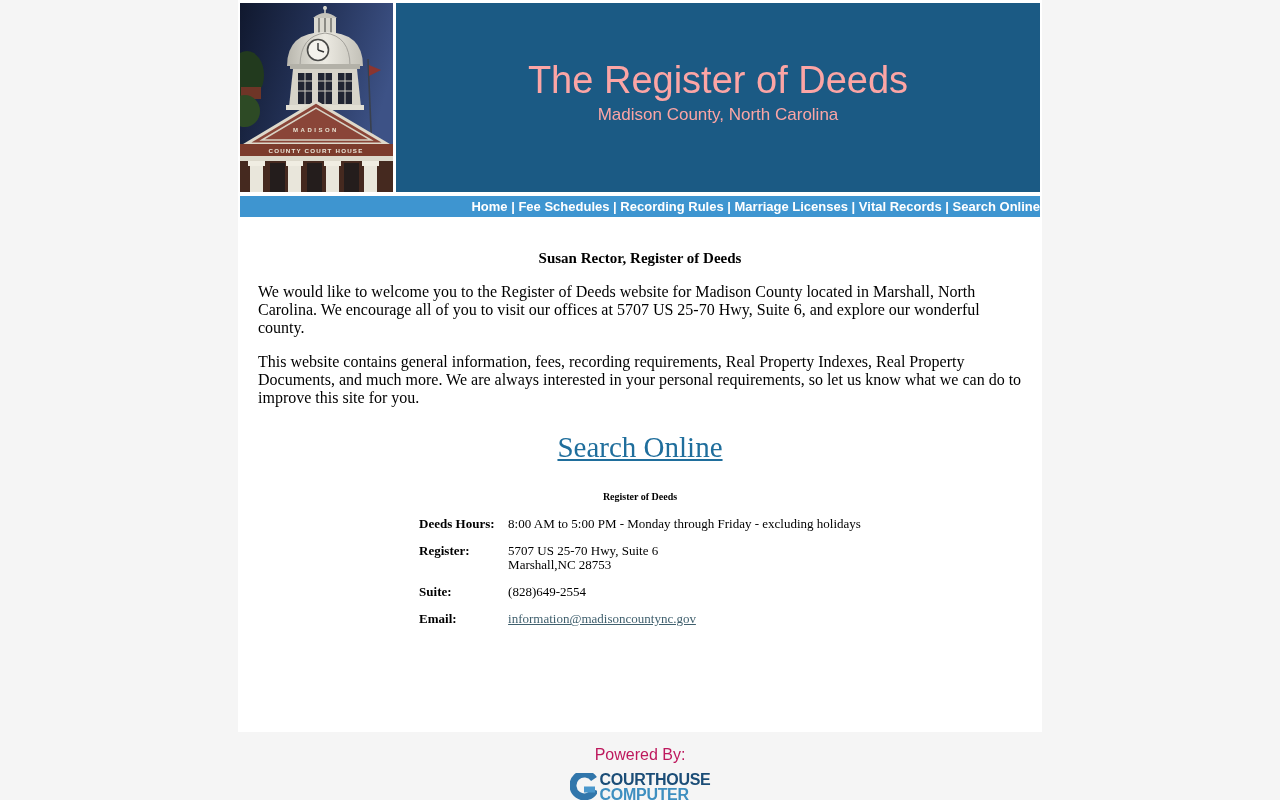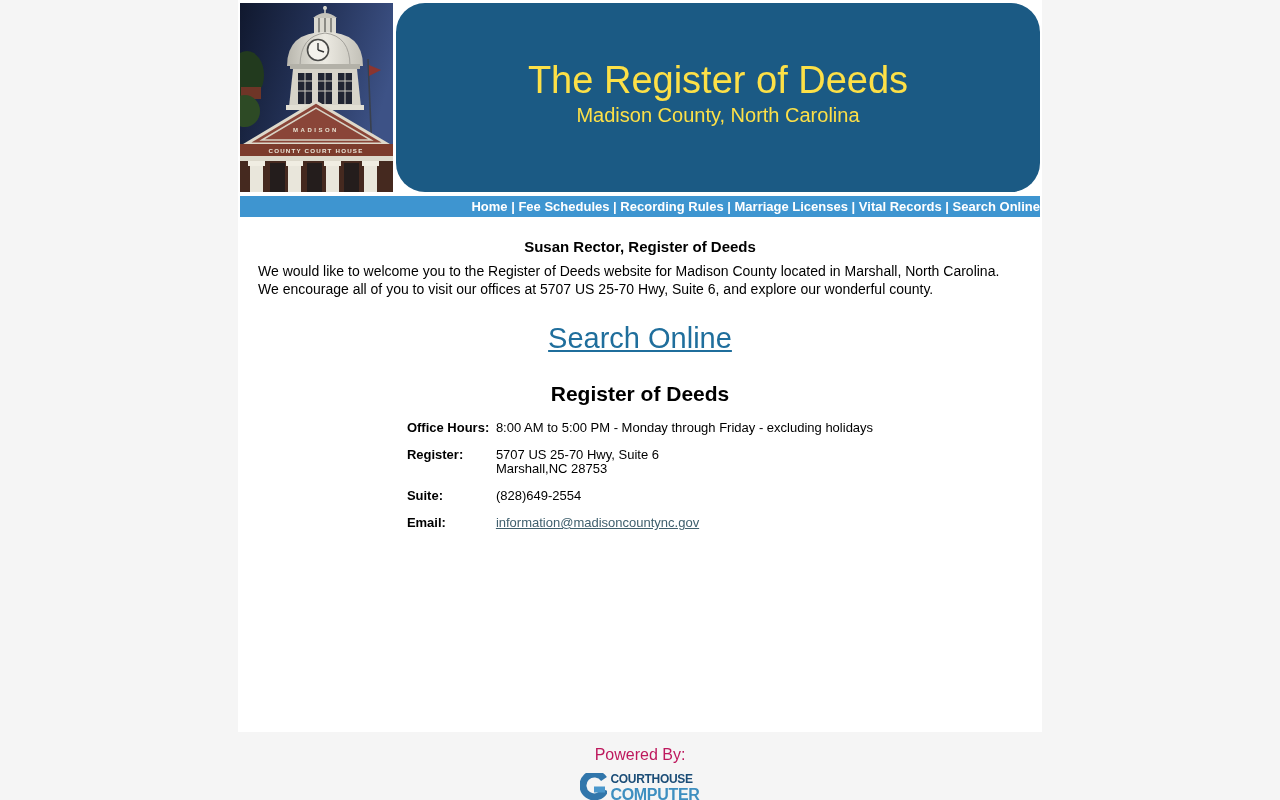--- a/index.html
+++ b/index.html
@@ -13,50 +13,49 @@
     background:var(--page-bg);
     font-family:"Liberation Sans",sans-serif;color:#000;
   }
   .content-col{
     width:804px;margin:0 auto;background:#ffffff;padding:3px 2px 0;
   }
   .header-row{display:flex;gap:3px;}
   .courthouse{width:153px;height:189px;flex:none;}
   .courthouse svg{display:block;width:153px;height:189px;}
   .banner{
-    flex:1;height:189px;background:var(--banner);color:#fde047;
+    flex:1;height:189px;background:var(--banner);color:#fca5a5;
     display:flex;flex-direction:column;justify-content:center;align-items:center;
     padding-bottom:10px;
-    border-radius:29px;
   }
   .banner-title{font-size:38px;line-height:42px;}
-  .banner-subtitle{font-size:20px;line-height:24px;margin-top:2px;}
+  .banner-subtitle{font-size:17px;line-height:24px;margin-top:2px;}
   .navbar{
     margin-top:4px;background:var(--nav);height:21px;line-height:21px;
     text-align:right;font-size:13px;font-weight:bold;color:#fff;
   }
   .navbar a{color:#fff;text-decoration:none;}
   .navbar .sep{white-space:pre;}
-  main{height:515px;padding:0 18px;overflow:hidden;}
+  main{height:515px;padding:12px 18px;overflow:hidden;font-family:Liberation Serif, serif;}
   h3.page-h{font-size:15px;text-align:center;margin:21px 0 0;}
-  main p{font-size:14px;line-height:18px;margin:7px 0 0;}
+  main p{font-size:16px;line-height:18px;margin:16px 0 0;}
   .search-wrap{text-align:center;margin-top:24px;}
   .search-link{font-size:29px;color:var(--link);text-decoration:underline;}
-  h4.info-h{font-size:21px;text-align:center;margin:27px 0 15px;}
+  h4.info-h{font-size:10px;text-align:center;margin:27px 0 15px;}
   table.info{margin:0 auto;border-collapse:collapse;font-size:13px;}
   table.info td{vertical-align:top;padding:0 0 13px 0;line-height:14px;}
   table.info td.label{font-weight:bold;width:89px;padding-right:4px;}
   table.info td.value{min-width:350px;}
   .email-link{color:var(--email);text-decoration:underline;}
   .footer{text-align:center;padding-top:13px;}
   .powered-by{font-size:16px;line-height:20px;color:#be185d;}
   .logo{display:inline-flex;align-items:flex-start;margin-top:7px;text-decoration:none;}
   .logo-mark{display:block;margin-right:3px;margin-top:1px;}
   .logo-text{display:flex;flex-direction:column;text-align:left;}
-  .logo-line1{font-size:12px;font-weight:bold;letter-spacing:-0.3px;line-height:15px;color:var(--logo-dark);}
+  .logo-line1{font-size:16px;font-weight:bold;letter-spacing:-0.3px;line-height:15px;color:var(--logo-dark);}
   .logo-line2{font-size:16px;font-weight:bold;letter-spacing:-0.3px;line-height:15px;color:var(--logo-light);}
 </style>
 </head>
 <body>
 
 <div class="content-col">
 
   <div class="header-row">
     <div class="courthouse">
       <svg viewBox="0 0 153 189">
@@ -131,29 +130,30 @@
       <div class="banner-subtitle">Madison County, North Carolina</div>
     </div>
   </div>
 
   <nav class="navbar" id="main-nav"><a href="#">Home</a><span class="sep"> | </span><a href="#">Fee Schedules</a><span class="sep"> | </span><a href="#">Recording Rules</a><span class="sep"> | </span><a href="#">Marriage Licenses</a><span class="sep"> | </span><a href="#">Vital Records</a><span class="sep"> | </span><a href="#">Search Online</a></nav>
 
   <main>
     <h3 class="page-h">Susan Rector, Register of Deeds</h3>
     <div id="paragraphs">
         <p>We would like to welcome you to the Register of Deeds website for Madison County located in Marshall, North Carolina. We encourage all of you to visit our offices at 5707 US 25-70 Hwy, Suite 6, and explore our wonderful county.</p>
+        <p>This website contains general information, fees, recording requirements, Real Property Indexes, Real Property Documents, and much more. We are always interested in your personal requirements, so let us know what we can do to improve this site for you.</p>
       </div>
     <div class="search-wrap">
       <a class="search-link" href="#">Search Online</a>
     </div>
     <h4 class="info-h">Register of Deeds</h4>
     <table class="info">
         <tbody id="info-body">
           <tr>
-            <td class="label">Office Hours:</td>
+            <td class="label">Deeds Hours:</td>
             <td class="value">8:00 AM to 5:00 PM - Monday through Friday - excluding holidays</td>
           </tr>
           <tr>
             <td class="label">Register:</td>
             <td class="value">5707 US 25-70 Hwy, Suite 6<br>Marshall,NC 28753</td>
           </tr>
           <tr>
             <td class="label">Suite:</td>
             <td class="value">(828)649-2554</td>
           </tr>

